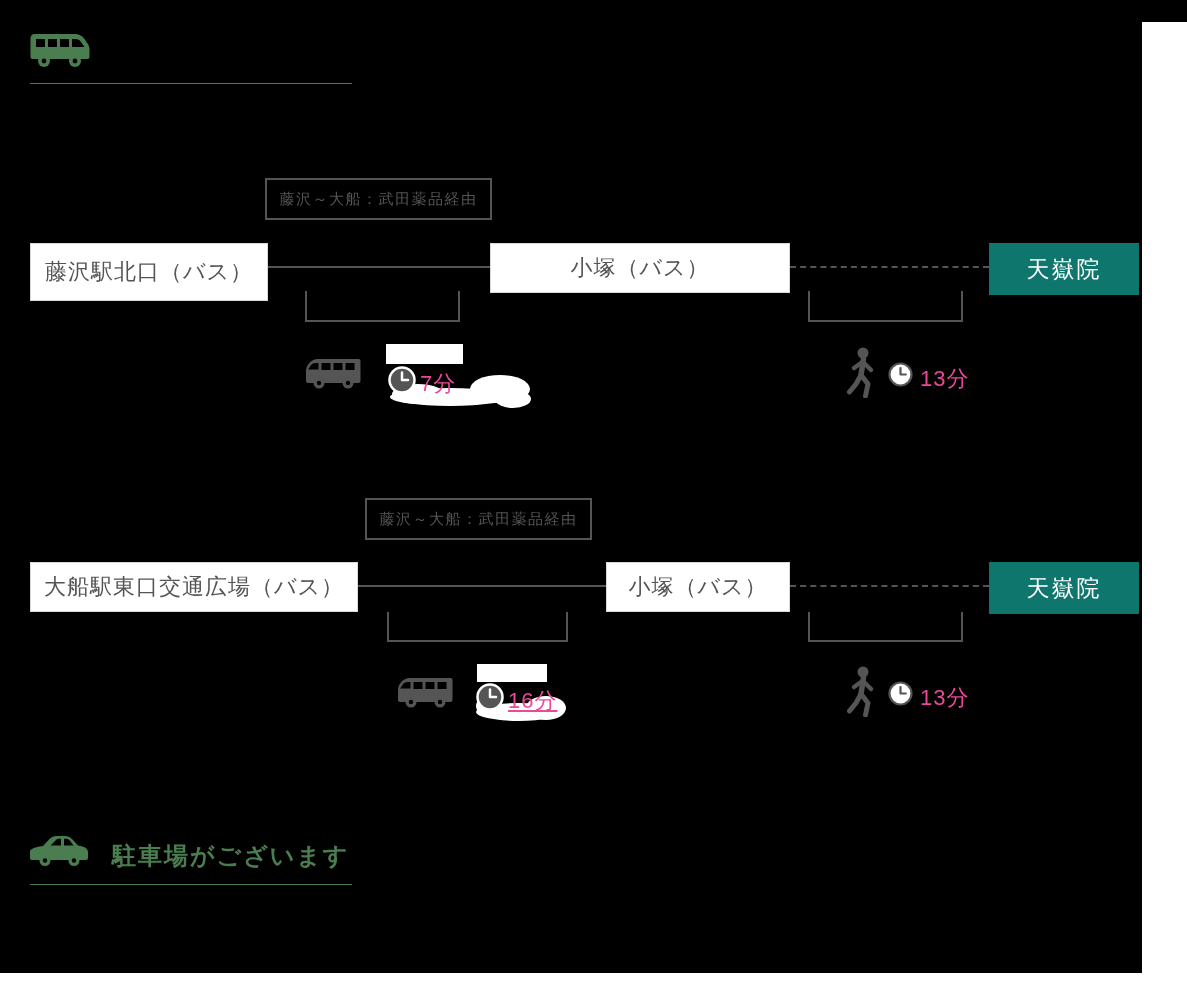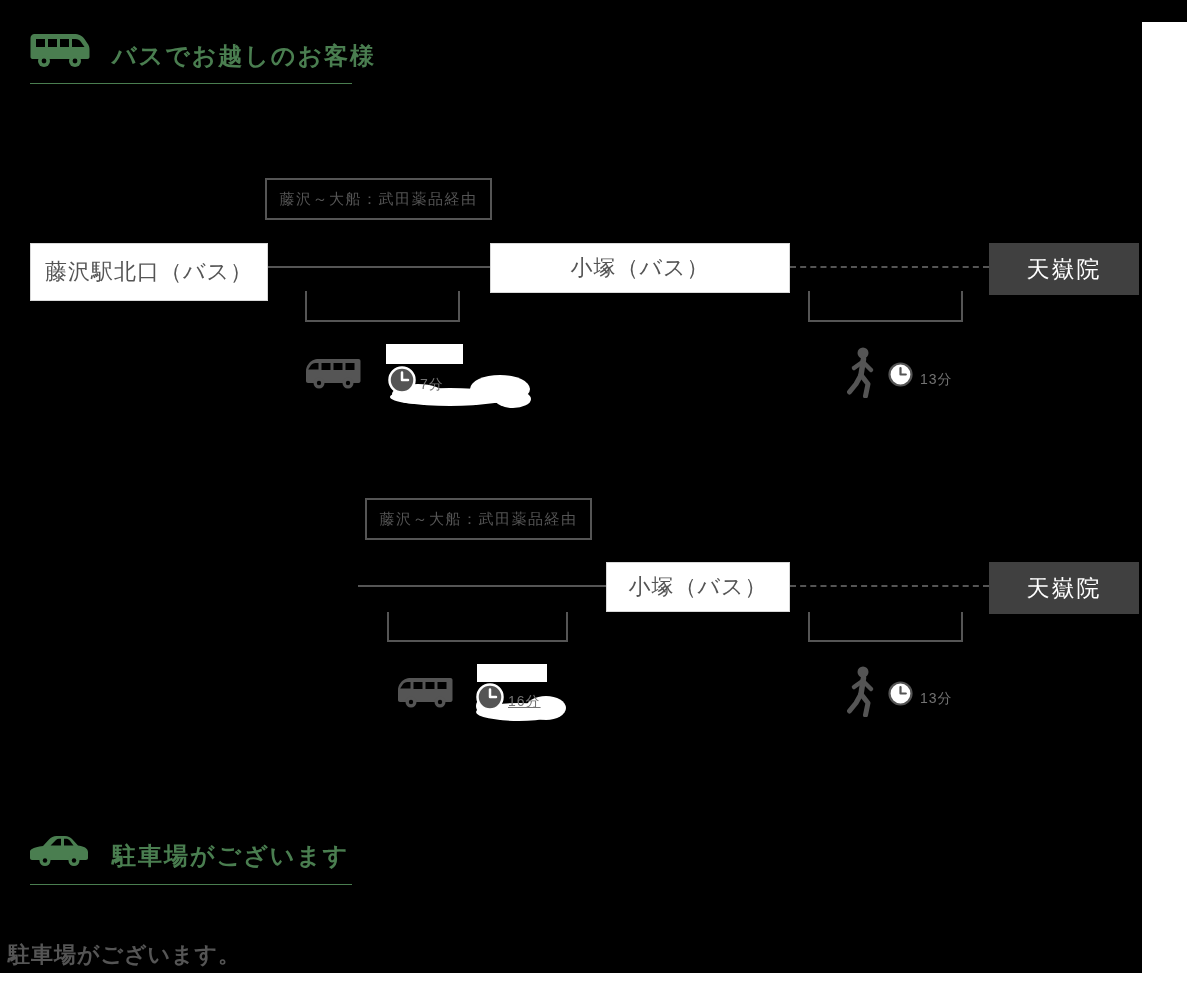--- a/index.html
+++ b/index.html
@@ -15,30 +15,30 @@
   .section-underline{height:1px;background:#4a7e50;}
   .via-box{
     border:2px solid #555555;color:#555555;font-size:15px;letter-spacing:1.5px;
     display:flex;align-items:center;justify-content:center;box-sizing:border-box;white-space:nowrap;
   }
   .station-box{
     background:#ffffff;border:1px solid #d8d8d8;color:#555555;font-size:22px;letter-spacing:1px;
     display:flex;align-items:center;justify-content:center;box-sizing:border-box;white-space:nowrap;
   }
   .dest-box{
-    background:#404040;color:#ffffff;font-size:23px;letter-spacing:2px;
+    background:#0f766e;color:#ffffff;font-size:23px;letter-spacing:2px;
     display:flex;align-items:center;justify-content:center;box-sizing:border-box;white-space:nowrap;
   }
   .solid-line{height:2px;background:#555555;}
   .dashed-line{height:0;border-top:2px dashed #555555;}
   .bracket{
     border-left:2px solid #555555;border-right:2px solid #555555;border-bottom:2px solid #555555;
     box-sizing:border-box;
   }
-  .duration{color:#737373;font-size:14px;letter-spacing:1px;white-space:nowrap;margin-top:7px;}
+  .duration{color:#ec4899;font-size:22px;letter-spacing:1px;white-space:nowrap;}
   .note-text{color:#555555;font-size:22px;font-weight:bold;letter-spacing:1px;white-space:nowrap;}
   .whiteout{background:#ffffff;}
 </style>
 </head>
 <body>
 
 <div class="canvas">
 
   <div class="abs bg-black" style="left:0;top:0;width:1142px;height:973px;"></div>
   <div class="abs bg-black" style="left:1142px;top:0;width:45px;height:22px;"></div>
@@ -49,21 +49,20 @@
       <rect x="6" y="7" width="9" height="8" fill="#000"></rect>
       <rect x="18" y="7" width="9" height="8" fill="#000"></rect>
       <rect x="30" y="7" width="9" height="8" fill="#000"></rect>
       <path fill="#000" d="M42,7 L45.5,7 C47.8,7 49.5,8 50.8,9.8 L54.5,15 L42,15 Z"></path>
       <circle cx="14" cy="29" r="6" fill="#4a7e50"></circle>
         <circle cx="14" cy="29" r="2.4" fill="#000"></circle>
       <circle cx="45" cy="29" r="6" fill="#4a7e50"></circle>
         <circle cx="45" cy="29" r="2.4" fill="#000"></circle>
     </svg>
   </div>
-  <div class="abs section-title" style="left:112px;top:40px;">バスでお越しのお客様</div>
   <div class="abs section-underline" style="left:30px;top:83px;width:322px;"></div>
 
   <div class="abs via-box" style="left:265px;top:178px;width:227px;height:42px;">藤沢～大船：武田薬品経由</div>
 
   <div class="abs station-box" style="left:30px;top:243px;width:238px;height:58px;">藤沢駅北口（バス）</div>
 
   <div class="abs solid-line" style="left:268px;top:266px;width:222px;"></div>
 
   <div class="abs station-box" style="left:490px;top:243px;width:300px;height:50px;">小塚（バス）</div>
 
@@ -124,20 +123,21 @@
   <div class="abs" style="left:887px;top:361px;width:27px;height:27px;">
     <svg width="27" height="27" viewBox="0 0 27 27">
       <circle cx="13.5" cy="13.5" r="11" fill="#ffffff" stroke="#555555" stroke-width="2.2"></circle>
       <path d="M13.5,13.5 L13.5,7 M13.5,13.5 L18.8,13.5" stroke="#555555" stroke-width="2.2" stroke-linecap="round" fill="none"></path>
     </svg>
   </div>
   <div class="abs duration" style="left:920px;top:364px;">13分</div>
 
   <div class="abs via-box" style="left:365px;top:498px;width:227px;height:42px;">藤沢～大船：武田薬品経由</div>
 
+  <div class="abs station-box" style="left:30px;top:562px;width:328px;height:50px;">大船駅東口交通広場（バス）</div>
 
   <div class="abs solid-line" style="left:358px;top:585px;width:248px;"></div>
 
   <div class="abs station-box" style="left:606px;top:562px;width:184px;height:50px;">小塚（バス）</div>
 
   <div class="abs dashed-line" style="left:790px;top:585px;width:199px;"></div>
 
   <div class="abs dest-box" style="left:989px;top:562px;width:150px;height:52px;">天嶽院</div>
 
   <div class="abs bracket" style="left:387px;top:612px;width:181px;height:30px;"></div>
@@ -204,15 +204,14 @@
       <path fill="#000" d="M34,6.8 L36,6.8 C37.5,6.8 38.8,7.4 39.8,8.6 L43.5,13.5 L34,13.5 Z"></path>
       <circle cx="15" cy="28.5" r="5.5" fill="#4a7e50"></circle>
         <circle cx="15" cy="28.5" r="2.2" fill="#000"></circle>
       <circle cx="44" cy="28.5" r="5.5" fill="#4a7e50"></circle>
         <circle cx="44" cy="28.5" r="2.2" fill="#000"></circle>
     </svg>
   </div>
   <div class="abs section-title" style="left:112px;top:840px;">駐車場がございます</div>
   <div class="abs section-underline" style="left:30px;top:884px;width:322px;"></div>
 
-  <div class="abs note-text" style="left:8px;top:940px;">駐車場がございます。</div>
 
 </div>
 
 </body></html>

